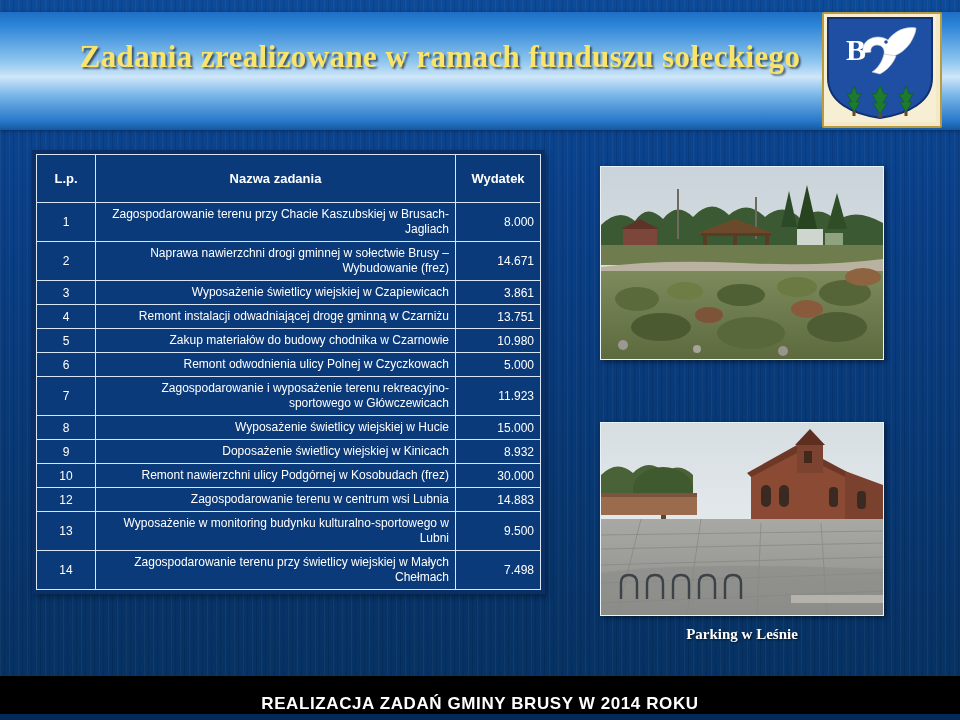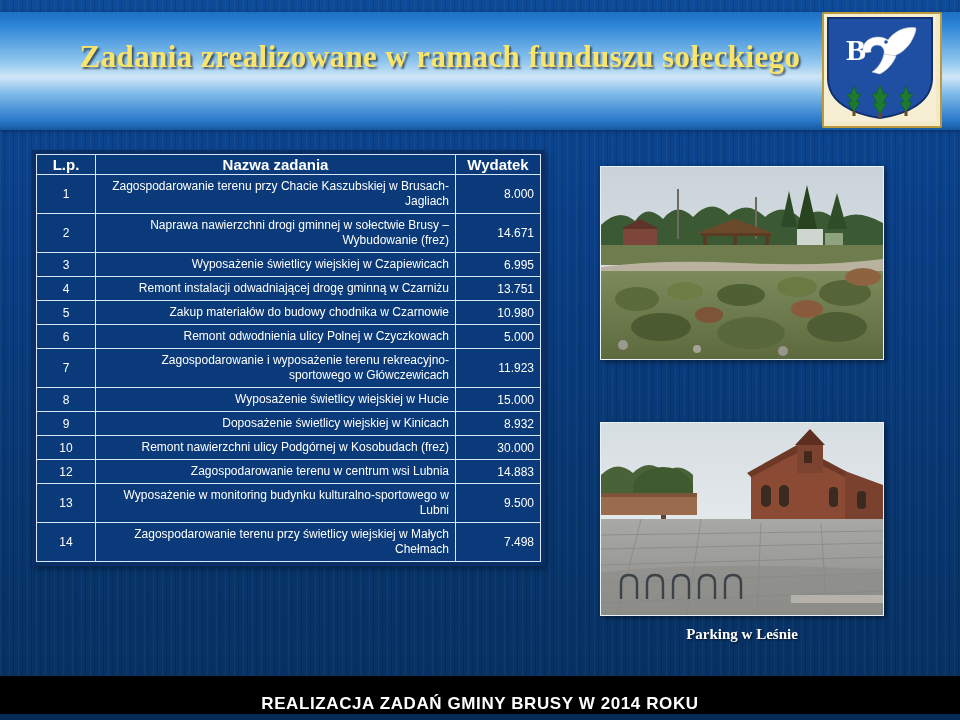--- a/index.html
+++ b/index.html
@@ -93,23 +93,23 @@
   }
   table.tasks th, table.tasks td {
     border: 1px solid #d8e6f5;
     color: #ffffff;
     font-size: 12px;
     padding: 4px 6px;
     vertical-align: middle;
   }
   table.tasks th {
     font-weight: bold;
-    font-size: 15px;
+    font-size: 13px;
     text-align: center;
-    padding: 1px 4px;
+    padding: 16px 4px;
   }
   .col-lp { width: 46px; text-align: center; }
   .col-name { text-align: right; line-height: 15px; }
   .col-amt { width: 72px; text-align: right; white-space: nowrap; }
 
   
   .photo-block {
     position: absolute;
     left: 600px;
     width: 284px;
@@ -215,21 +215,21 @@
           <td class="col-amt">8.000</td>
         </tr>
         <tr>
           <td class="col-lp">2</td>
           <td class="col-name">Naprawa  nawierzchni  drogi gminnej w sołectwie Brusy – Wybudowanie  (frez)</td>
           <td class="col-amt">14.671</td>
         </tr>
         <tr>
           <td class="col-lp">3</td>
           <td class="col-name">Wyposażenie  świetlicy wiejskiej w Czapiewicach</td>
-          <td class="col-amt">6.995</td>
+          <td class="col-amt">3.861</td>
         </tr>
         <tr>
           <td class="col-lp">4</td>
           <td class="col-name">Remont instalacji odwadniającej drogę  gminną  w Czarniżu</td>
           <td class="col-amt">13.751</td>
         </tr>
         <tr>
           <td class="col-lp">5</td>
           <td class="col-name">Zakup materiałów do budowy chodnika w Czarnowie</td>
           <td class="col-amt">10.980</td>

